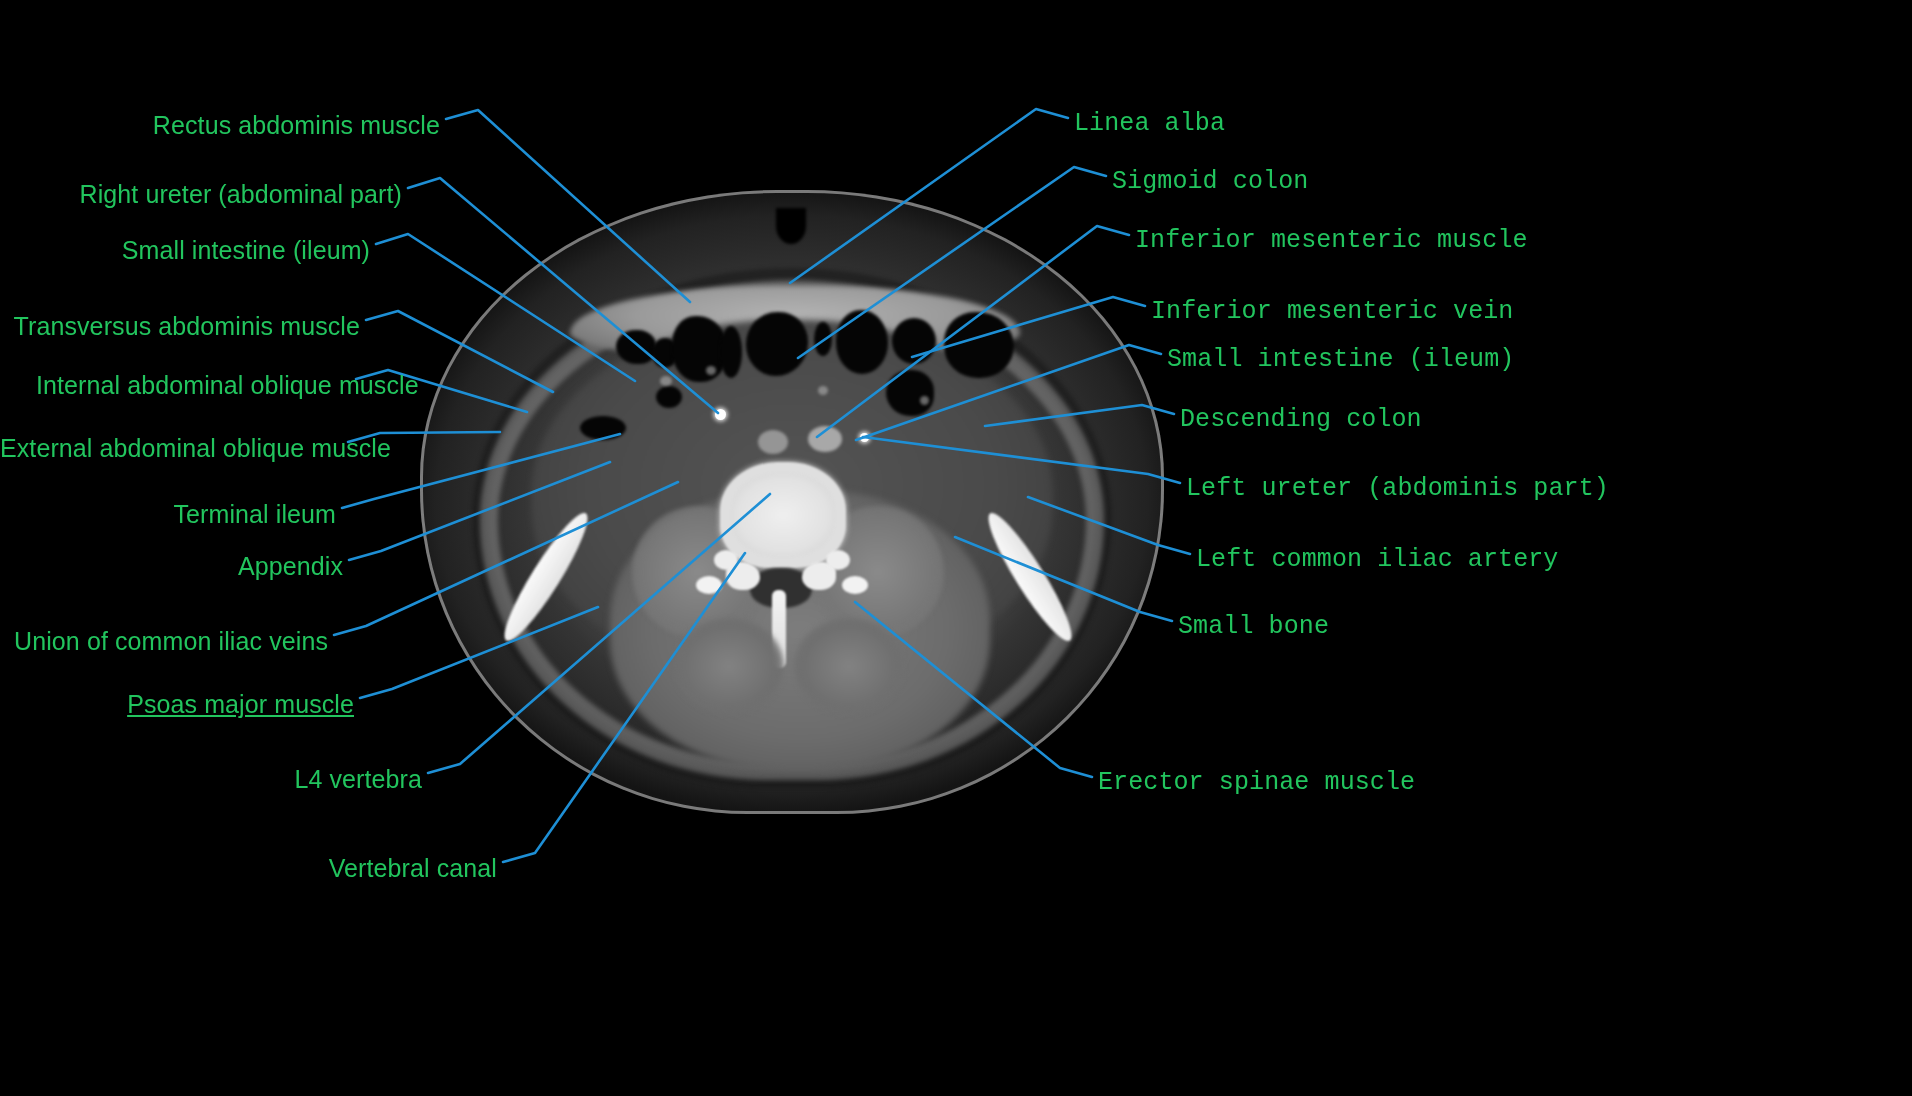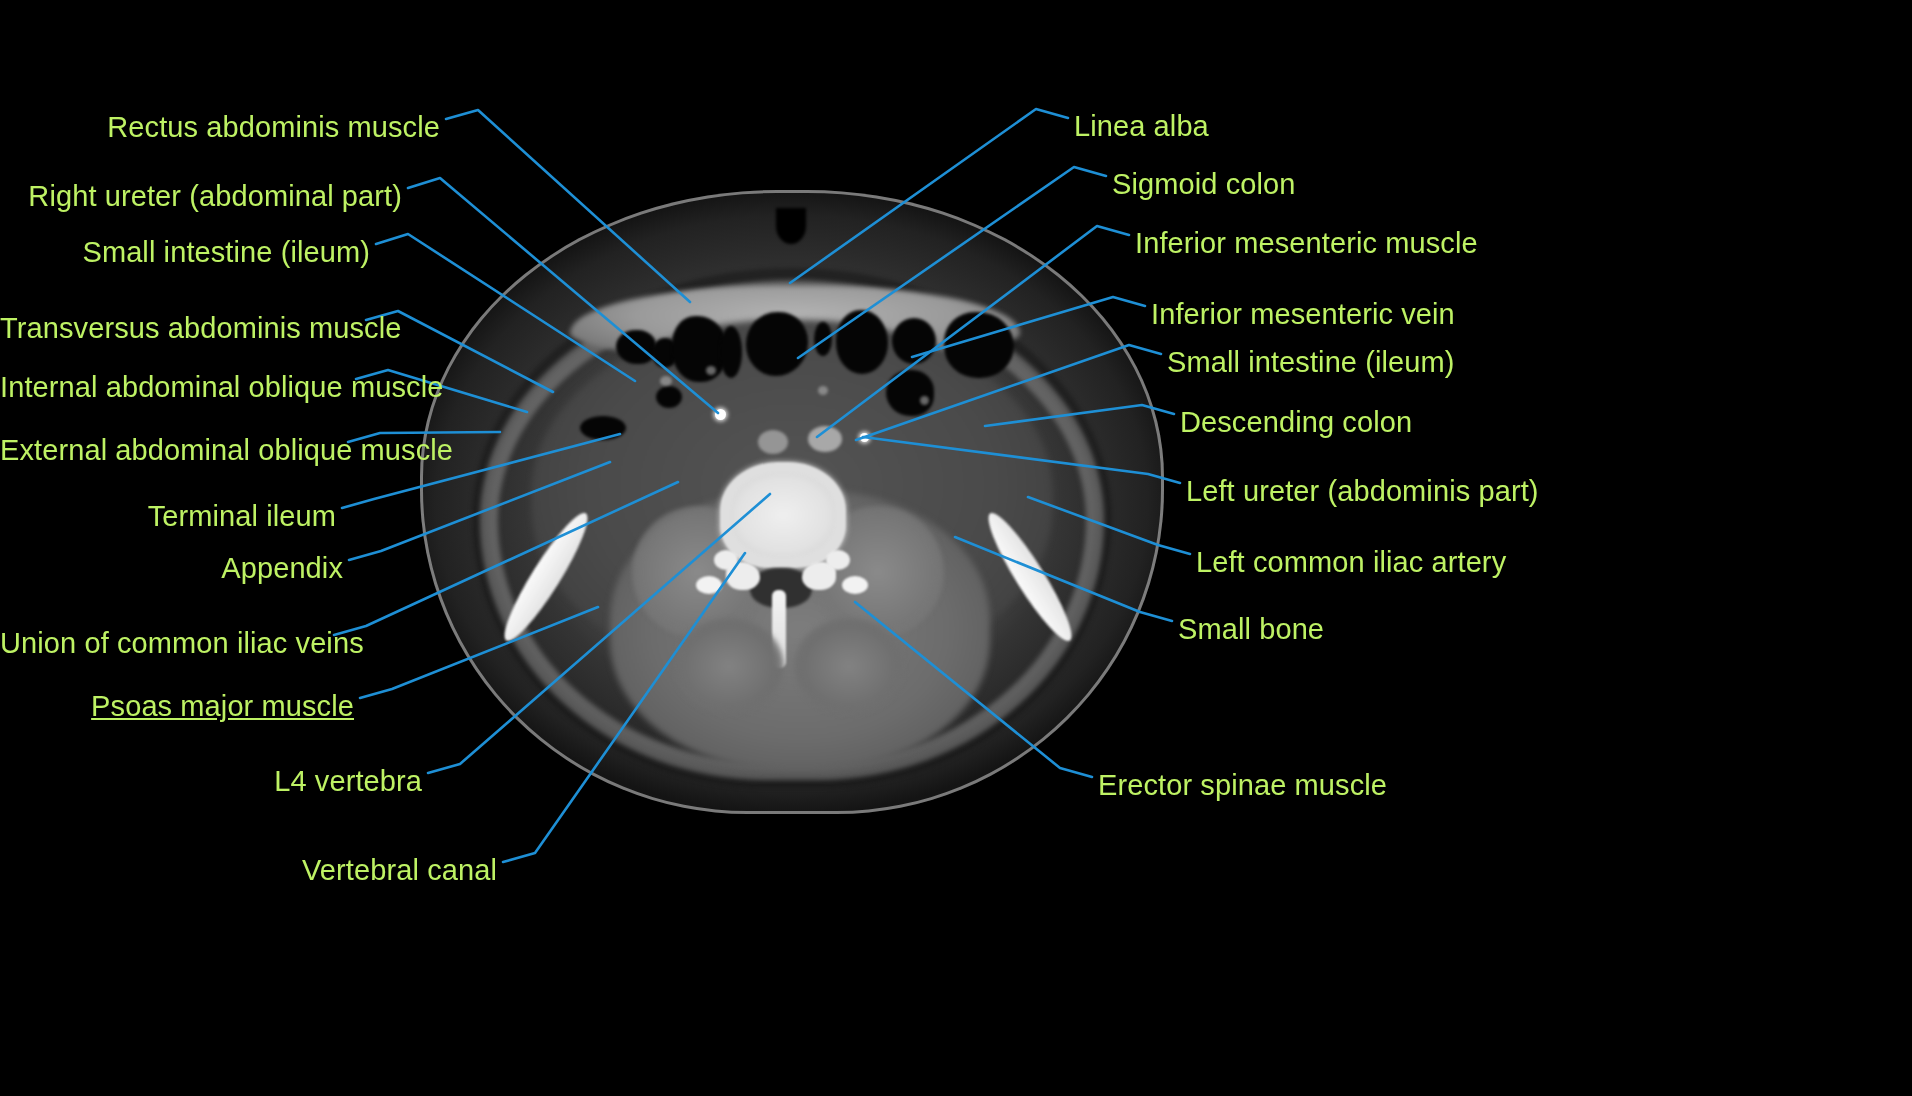--- a/index.html
+++ b/index.html
@@ -164,27 +164,27 @@
 
   
   #leader-lines {
     position: absolute;
     left: 0; top: 0;
     width: 1912px; height: 1096px;
     pointer-events: none;
   }
   .label {
     position: absolute;
-    color: #bef264;
-    font-size: 29px;
+    color: #22c55e;
+    font-size: 25px;
     line-height: 1.15;
     white-space: nowrap;
     letter-spacing: 0.1px;
   }
-  .label.right { text-align: left; }
+  .label.right { text-align: left; font-family: Liberation Mono, monospace; }
   .label.left  { text-align: right; }
 </style>
 </head>
 <body>
 
 <div id="stage">
 
   <div id="ct-image">
     <div class="ct-layer body-outline"></div>
     <div class="ct-layer grain"></div>
@@ -262,21 +262,21 @@
       <polyline points="1190,554 1158,545 1028,497" fill="none" stroke="#1e8fd5" stroke-width="2.6" stroke-linecap="round" stroke-linejoin="round"></polyline>
       <polyline points="1172,621 1140,612 955,537" fill="none" stroke="#1e8fd5" stroke-width="2.6" stroke-linecap="round" stroke-linejoin="round"></polyline>
       <polyline points="1092,777 1060,768 855,602" fill="none" stroke="#1e8fd5" stroke-width="2.6" stroke-linecap="round" stroke-linejoin="round"></polyline>
     </svg>
 
   <div id="label-container">
       <div class="label left" style="top: 111px; left: 0px; width: 440px;">Rectus abdominis muscle</div>
       <div class="label left" style="top: 180px; left: 0px; width: 402px;">Right ureter (abdominal part)</div>
       <div class="label left" style="top: 236px; left: 0px; width: 370px;">Small intestine (ileum)</div>
       <div class="label left" style="top: 312px; left: 0px; width: 360px;">Transversus abdominis muscle</div>
-      <div class="label left" style="top: 371px; left: 0px; width: 350px;">Internal abdominal oblique muscle</div>
+      <div class="label left" style="top: 371px; left: 0px; width: 350px; padding-left: 36px;">Internal abdominal oblique muscle</div>
       <div class="label left" style="top: 434px; left: 0px; width: 342px;">External abdominal oblique muscle</div>
       <div class="label left" style="top: 500px; left: 0px; width: 336px;">Terminal ileum</div>
       <div class="label left" style="top: 552px; left: 0px; width: 343px;">Appendix</div>
       <div class="label left" style="top: 627px; left: 0px; width: 328px;">Union of common iliac veins</div>
       <div class="label left" style="top: 690px; left: 0px; width: 354px; text-decoration: underline;">Psoas major muscle</div>
       <div class="label left" style="top: 765px; left: 0px; width: 422px;">L4 vertebra</div>
       <div class="label left" style="top: 854px; left: 0px; width: 497px;">Vertebral canal</div>
       <div class="label right" style="top: 110px; left: 1074px;">Linea alba</div>
       <div class="label right" style="top: 168px; left: 1112px;">Sigmoid colon</div>
       <div class="label right" style="top: 227px; left: 1135px;">Inferior mesenteric muscle</div>

